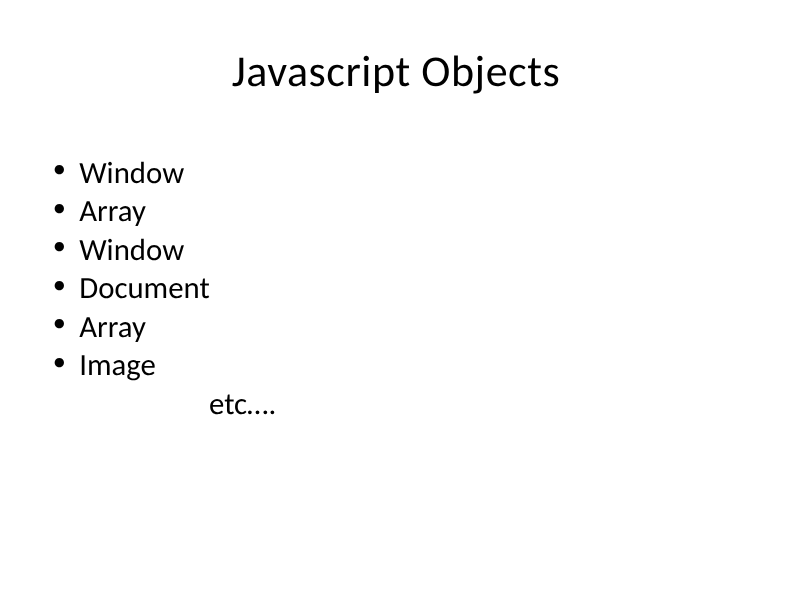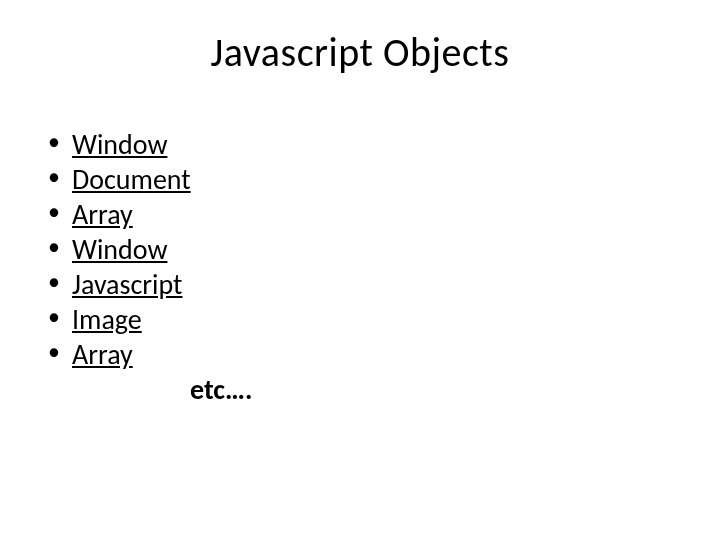--- a/index.html
+++ b/index.html
@@ -13,60 +13,57 @@
       background: #ffffff;
       font-family: Calibri, "Segoe UI", Arial, sans-serif;
       color: #000000;
       position: relative;
       overflow: hidden;
     }
     .slide-title {
       text-align: center;
       font-size: 40px;
       font-weight: 400;
-      padding-top: 28px;
+      padding-top: 40px;
       letter-spacing: 0.5px;
     }
     .content-area {
       padding-left: 40px;
       padding-top: 50px;
     }
     .bullet-list {
       list-style: none;
     }
     .bullet-item {
       font-size: 28px;
       line-height: 1.25;
       position: relative;
       padding-left: 32px;
-      text-decoration: underline;
     }
     .bullet-item::before {
       content: "•";
       position: absolute;
       left: 8px;
       top: 0;
       font-size: 24px;
     }
     .trailing-text {
       font-size: 28px;
       padding-left: 150px;
       line-height: 1.25;
-      font-weight: bold;
     }
   </style>
 </head>
 <body>
 
 <h1 class="slide-title">Javascript Objects</h1>
 
 <div class="content-area">
   <ul class="bullet-list">
     <li class="bullet-item">Window</li>
+    <li class="bullet-item">Array</li>
+    <li class="bullet-item">Window</li>
     <li class="bullet-item">Document</li>
     <li class="bullet-item">Array</li>
-    <li class="bullet-item">Window</li>
-    <li class="bullet-item">Javascript</li>
     <li class="bullet-item">Image</li>
-    <li class="bullet-item">Array</li>
   </ul>
   <div class="trailing-text">etc….</div>
 </div>
 
 </body></html>

